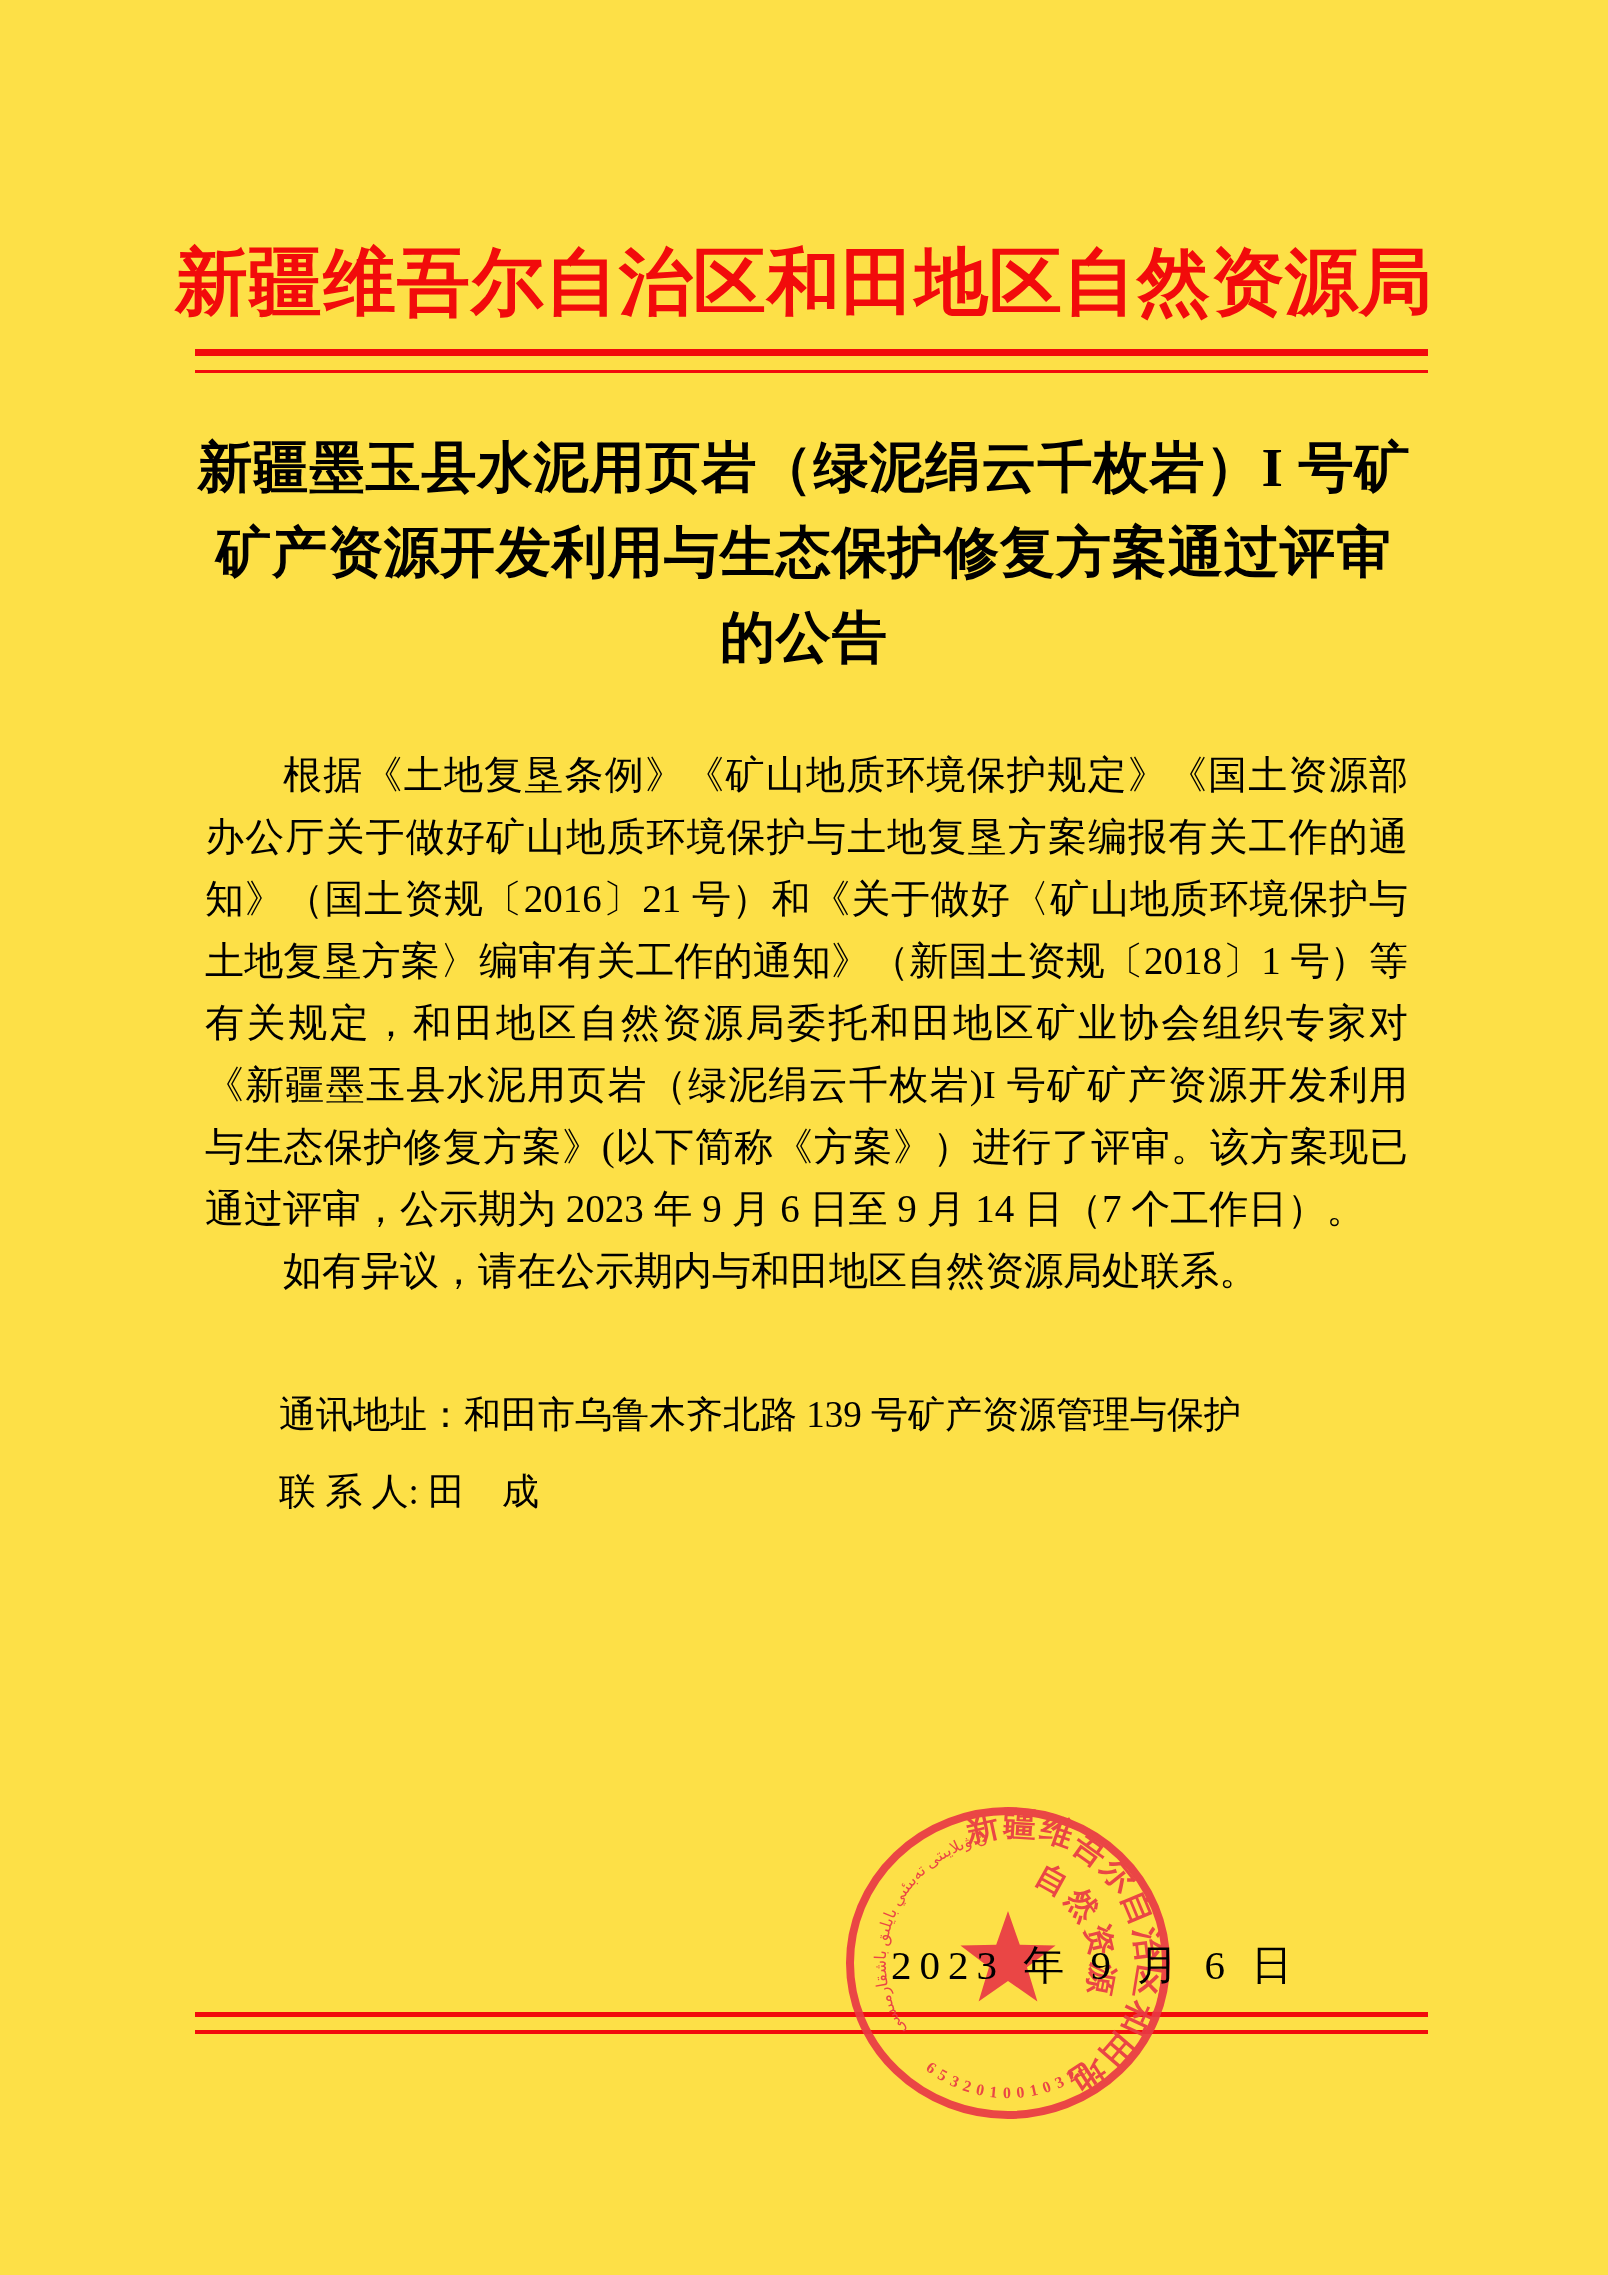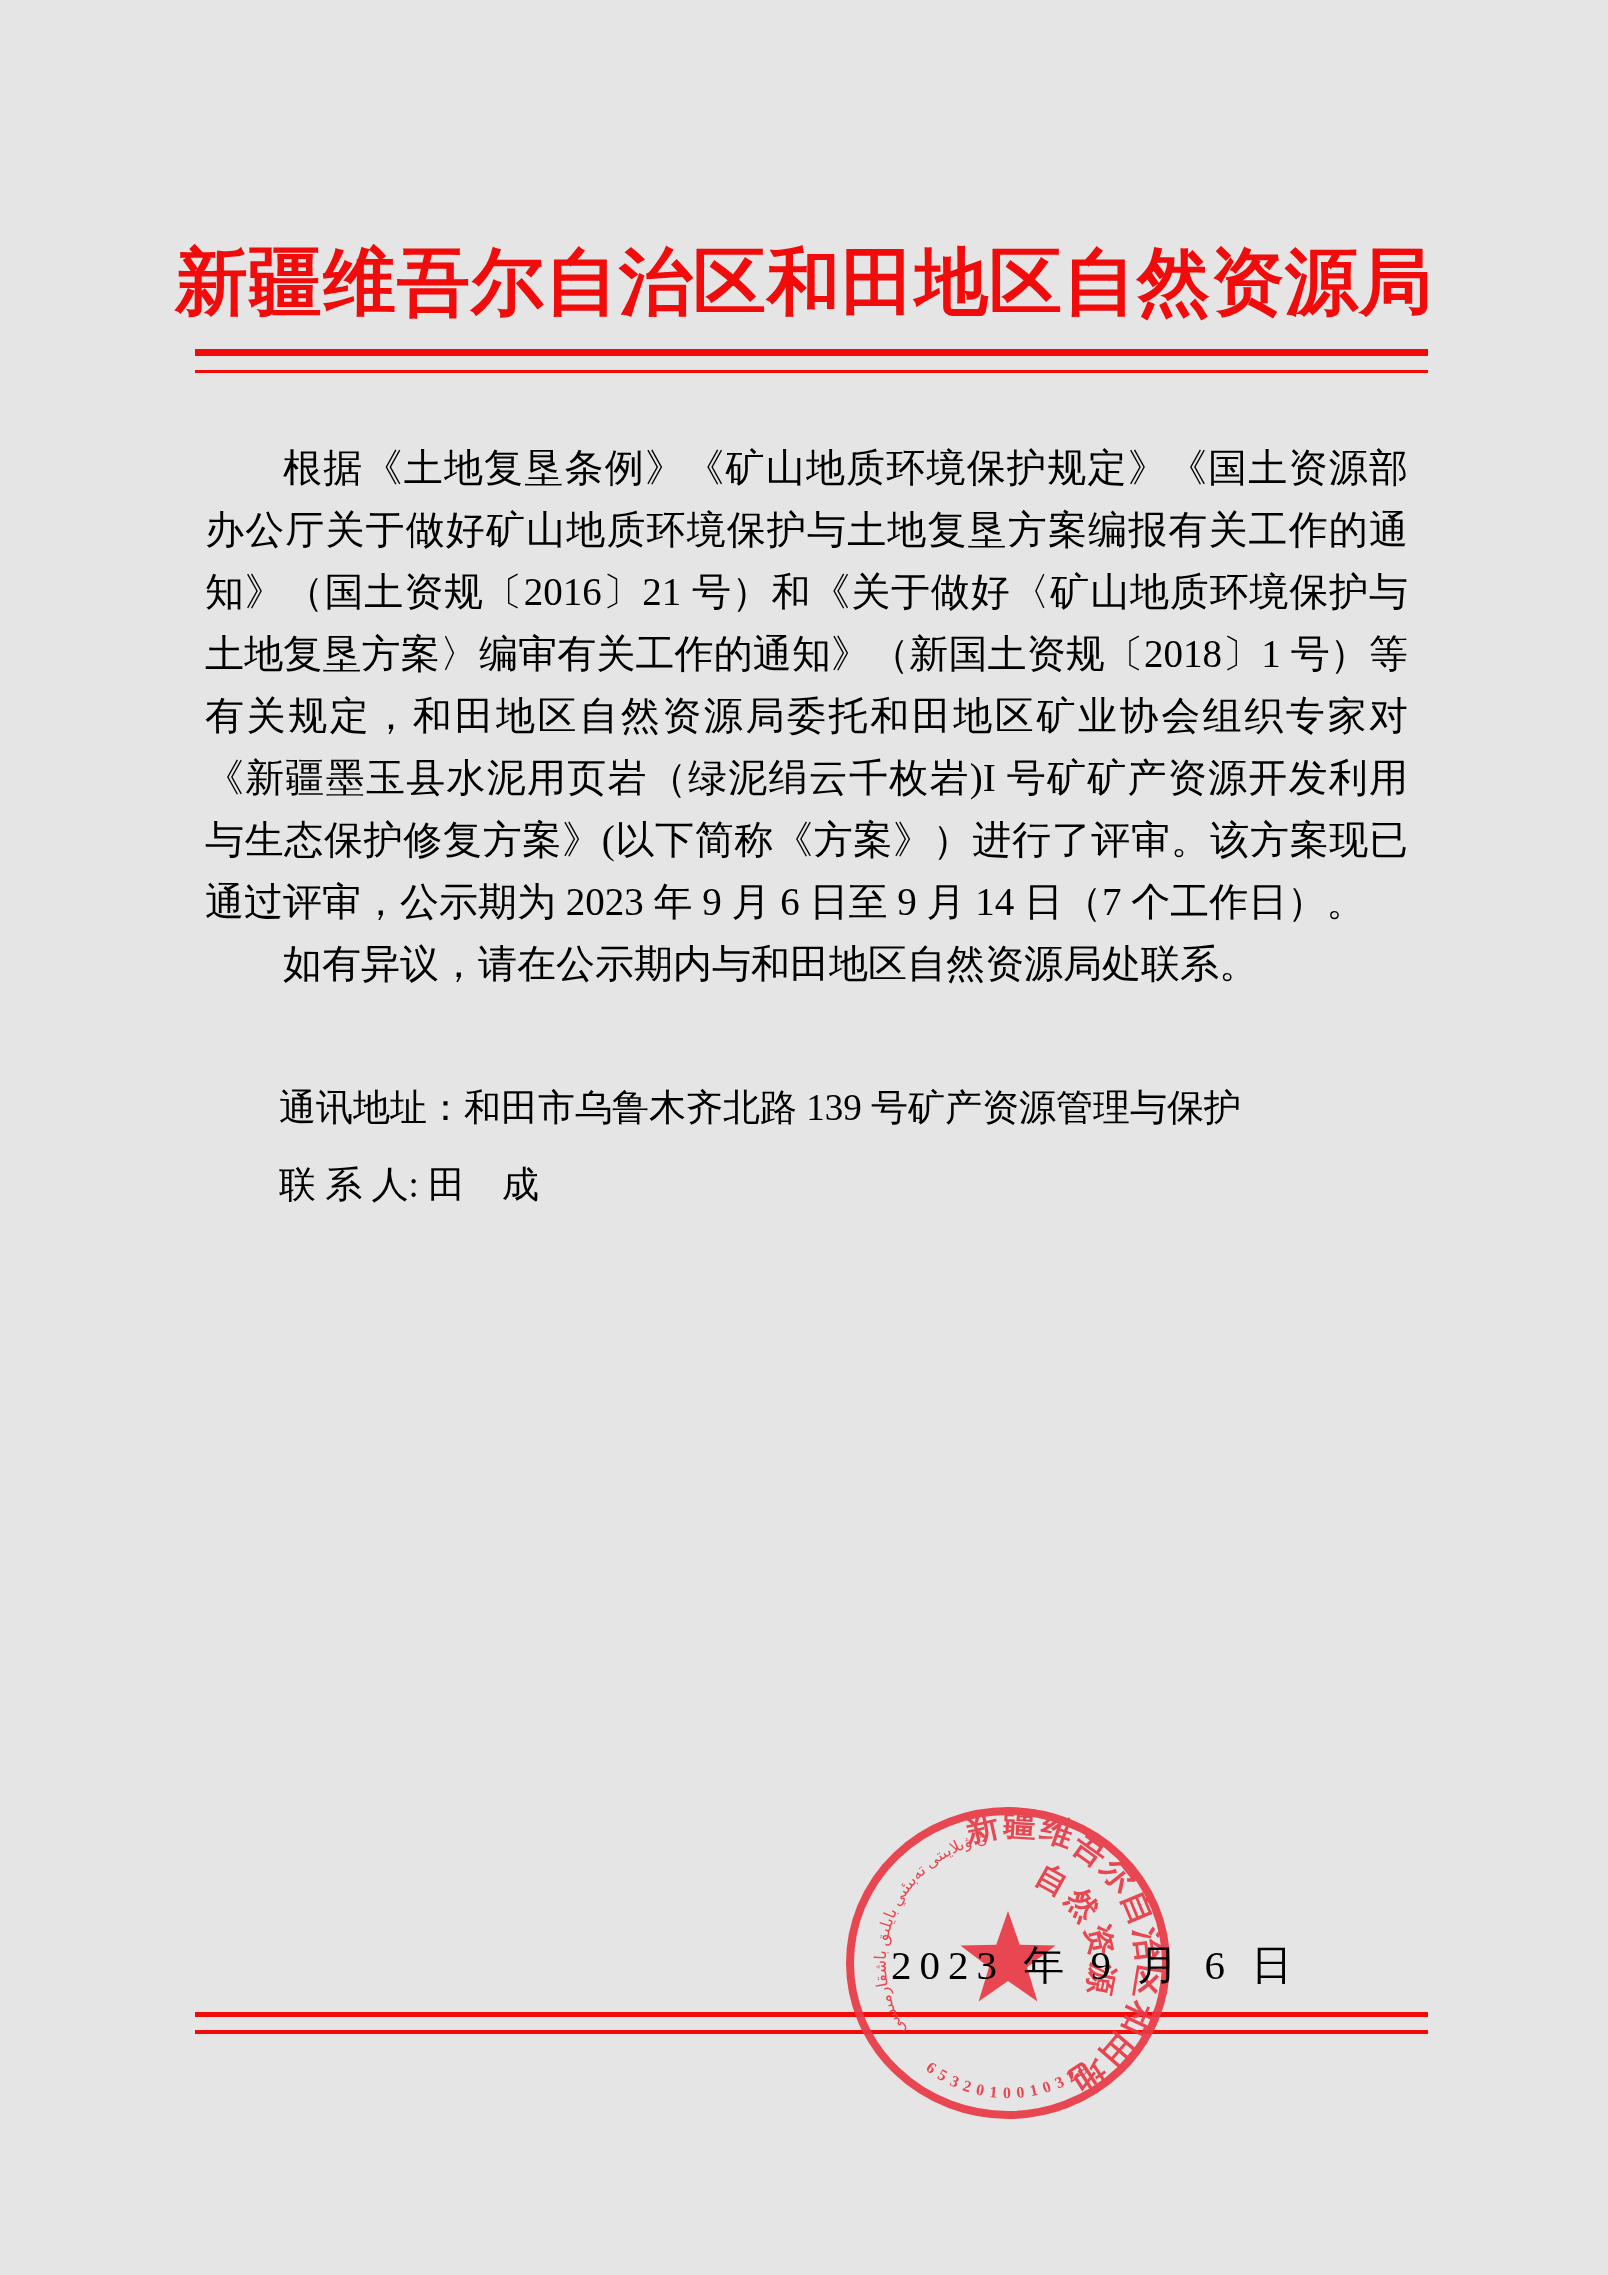--- a/index.html
+++ b/index.html
@@ -1,19 +1,19 @@
 <!DOCTYPE html>
 <html><head>
 <meta charset="utf-8">
 <style>
   html,body { margin:0; padding:0; background:#ffffff; }
   .page {
     position:relative;
     width:1608px; height:2275px;
-    background:#e5e5e5;
+    background:#fde047;
     overflow:hidden;
     font-family:"Liberation Serif","DejaVu Serif",serif;
     color:#000000;
   }
   .header-title {
     padding-top:243px;
     text-align:center;
     font-size:73px;
     font-weight:bold;
     line-height:1.1;
@@ -83,20 +83,25 @@
 </style>
 </head>
 <body>
 
 <div class="page">
 
   <div class="header-title">新疆维吾尔自治区和田地区自然资源局</div>
 
   <div class="double-rule top"></div>
 
+  <div class="doc-title">
+    <div>新疆墨玉县水泥用页岩（绿泥绢云千枚岩）I 号矿</div>
+    <div>矿产资源开发利用与生态保护修复方案通过评审</div>
+    <div>的公告</div>
+  </div>
 
   <div class="body-text">
     <p>根据《土地复垦条例》《矿山地质环境保护规定》《国土资源部办公厅关于做好矿山地质环境保护与土地复垦方案编报有关工作的通知》（国土资规〔2016〕21 号）和《关于做好〈矿山地质环境保护与土地复垦方案〉编审有关工作的通知》（新国土资规〔2018〕1 号）等有关规定，和田地区自然资源局委托和田地区矿业协会组织专家对《新疆墨玉县水泥用页岩（绿泥绢云千枚岩)I 号矿矿产资源开发利用与生态保护修复方案》(以下简称《方案》）进行了评审。该方案现已通过评审，公示期为 2023 年 9 月 6 日至 9 月 14 日（7 个工作日）。</p>
     <p>如有异议，请在公示期内与和田地区自然资源局处联系。</p>
   </div>
 
   <div class="contact">
     <div class="contact-line">
       <span class="lbl">通讯地址：</span><span>和田市乌鲁木齐北路 139 号矿产资源管理与保护</span>
     </div>

